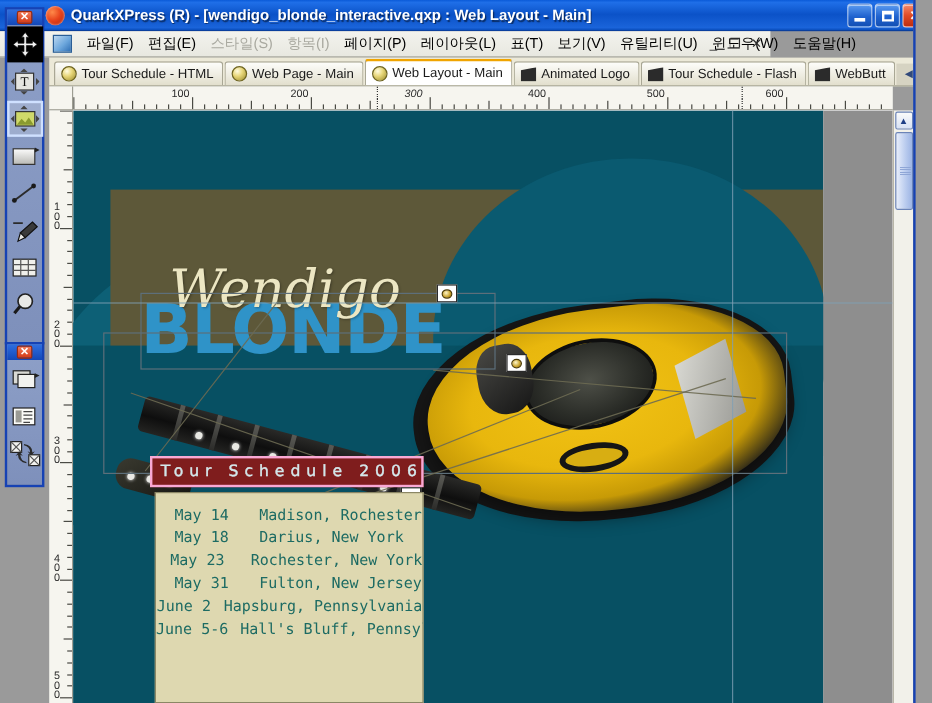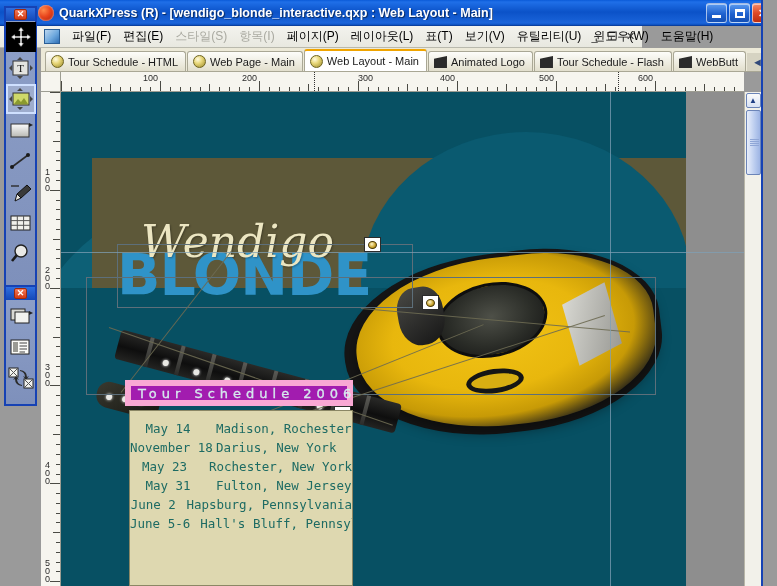--- a/index.html
+++ b/index.html
@@ -254,21 +254,21 @@
   .cam-icon .lens {
     width: 9px; height: 8px; border-radius: 50%;
     background: radial-gradient(circle at 40% 35%, #fff6c8, #c8a22b 60%, #6b520c 100%);
     border: 1px solid #4b3a06;
   }
 
   
   .ts-box { position: absolute; left: 64px; top: 288px; width: 228px; height: 206px; }
   .ts-header {
     position: absolute; left: 0; top: 0; width: 228px; height: 26px;
-    background: #a21caf; border: 6px solid #f9a8d4;
+    background: #7f1d1d; border: 2px solid #f9a8d4;
     display: flex; align-items: center;
   }
   .ts-header-text {
     font-family: "DejaVu Sans", sans-serif;
     font-size: 13px; letter-spacing: 5px; color: #cfe6ea;
     padding-left: 7px; white-space: nowrap;
     -webkit-text-stroke: 0.3px #dff0f3;
   }
   .ts-body {
     position: absolute; left: 4px; top: 30px; width: 224px; height: 176px;
@@ -469,21 +469,21 @@
       <i class="htick" style="left: 604px; height: 4px;"></i>
       <i class="htick" style="left: 614px; height: 4px;"></i>
       <i class="htick" style="left: 624px; height: 4px;"></i>
       <i class="htick" style="left: 634px; height: 4px;"></i>
       <i class="htick" style="left: 643px; height: 7px;"></i>
       <i class="htick" style="left: 653px; height: 4px;"></i>
       <i class="htick" style="left: 663px; height: 4px;"></i>
       <i class="htick" style="left: 673px; height: 4px;"></i>
       <span class="hlabel" style="left: 82px;">100</span>
       <span class="hlabel" style="left: 181px;">200</span>
-      <span class="hlabel" style="left: 297px;">300</span>
+      <span class="hlabel" style="left: 276px; font-style: italic;">300</span>
       <span class="hlabel" style="left: 379px;">400</span>
       <span class="hlabel" style="left: 478px;">500</span>
       <span class="hlabel" style="left: 577px;">600</span>
       <i class="hguide-mark" style="left: 253px;"></i>
       <i class="hguide-mark" style="left: 557px;"></i>
     </div>
   <div class="vruler" id="vruler">
       <i class="vtick" style="top: 0px; width: 10px;"></i>
       <i class="vtick" style="top: 10px; width: 4px;"></i>
       <i class="vtick" style="top: 20px; width: 4px;"></i>
@@ -619,21 +619,21 @@
         </div>
         <div class="cam-icon ts-cam">
           <i class="lens"></i>
         </div>
         <div class="ts-body" id="ts-body">
             <div class="ts-row">
               <span class="ts-date">May 14</span>
               <span class="ts-city">Madison, Rochester</span>
             </div>
             <div class="ts-row">
-              <span class="ts-date">November 18</span>
+              <span class="ts-date">May 18</span>
               <span class="ts-city">Darius, New York</span>
             </div>
             <div class="ts-row">
               <span class="ts-date">May 23</span>
               <span class="ts-city">Rochester, New York</span>
             </div>
             <div class="ts-row">
               <span class="ts-date">May 31</span>
               <span class="ts-city">Fulton, New Jersey</span>
             </div>

